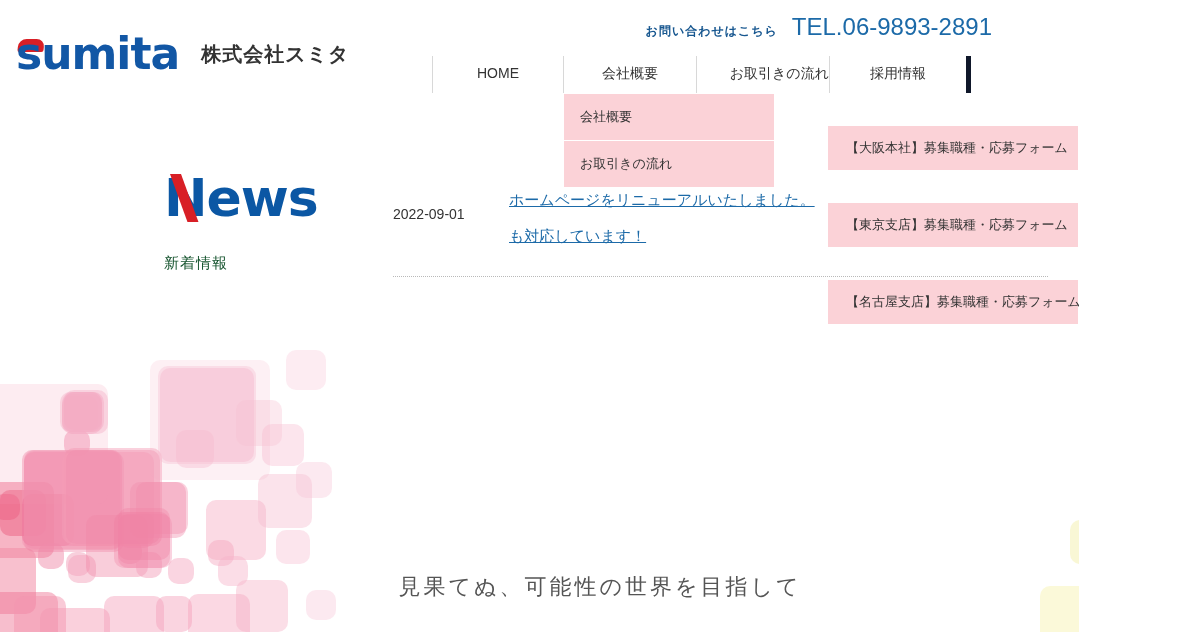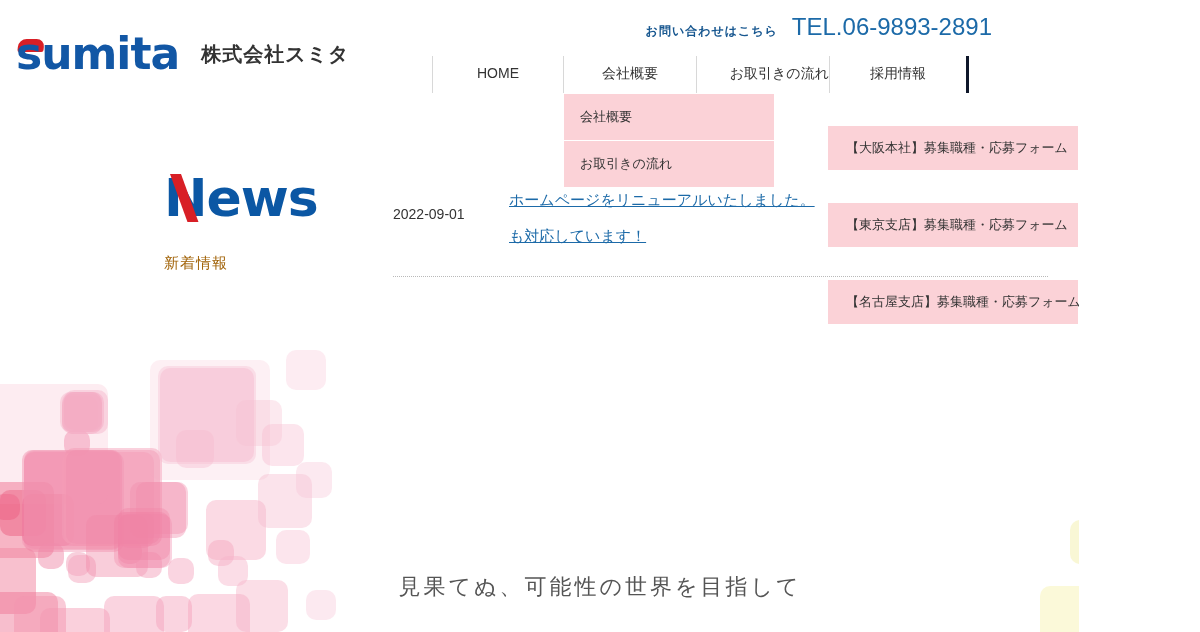--- a/index.html
+++ b/index.html
@@ -145,21 +145,21 @@
     position: absolute;
     left: 432px;
     top: 56px;
     display: flex;
     z-index: 25;
   }
   .nav-item {
     position: relative;
     border-left: 1px solid #d8d8d8;
   }
-  .nav-item:last-child { border-right: 3px solid #0f172a; }
+  .nav-item:last-child { border-right: 5px solid #0f172a; }
   .nav-link {
     display: block;
     font-size: 14px;
     color: #333333;
     text-align: center;
     padding: 9px 0 10px;
     cursor: pointer;
     white-space: nowrap;
   }
   .nav-item.w1 .nav-link { width: 130px; }
@@ -217,21 +217,21 @@
     top: 2px;
     width: 11px;
     height: 48px;
     background: #d81f26;
     transform: skewX(20deg);
     transform-origin: top left;
   }
   .news-sub {
     margin-top: 30px;
     font-size: 15px;
-    color: #a16207;
+    color: #14532d;
     letter-spacing: 1px;
   }
 
   .news-list {
     position: absolute;
     left: 393px;
     top: 10px;
     width: 655px;
   }
   .news-row {

